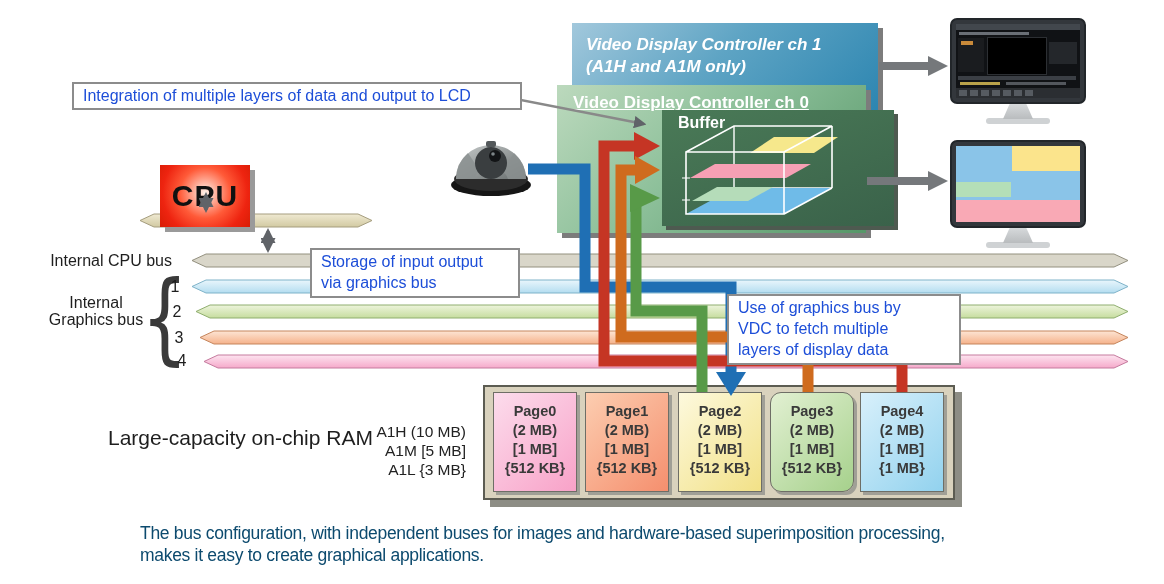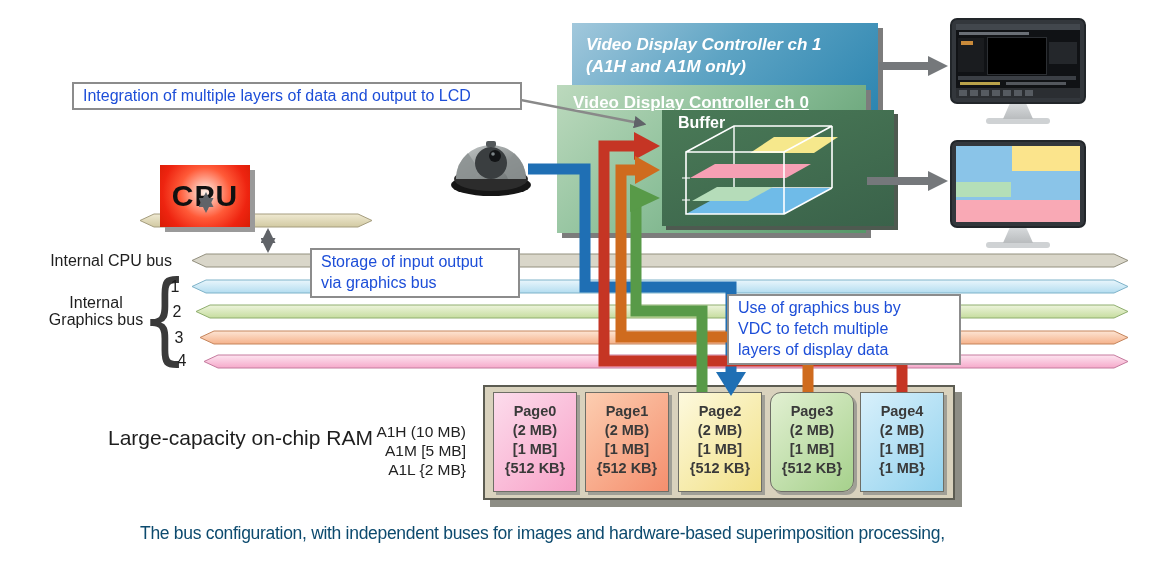--- a/index.html
+++ b/index.html
@@ -262,21 +262,21 @@
       <div>Page4</div>
       <div>(2 MB)</div>
       <div>[1 MB]</div>
       <div>{1 MB}</div>
     </div>
   </div>
   <div id="lbl-ram" class="abs lbl">Large-capacity on-chip RAM</div>
   <div id="lbl-variants" class="abs">
     <div>A1H (10 MB)</div>
     <div>A1M [5 MB]</div>
-    <div>A1L {2 MB}</div>
+    <div>A1L {3 MB}</div>
   </div>
 
   <svg id="lines-layer" class="abs" width="1164" height="584">
     <defs>
       <marker id="mGray" viewBox="0 0 10 10" refX="8" refY="5" markerWidth="5" markerHeight="5" orient="auto-start-reverse">
         <path d="M0,0 L10,5 L0,10 Z" fill="#606368"></path>
       </marker>
     </defs>
 
     <line x1="500" y1="96" x2="644" y2="124" stroke="#898989" stroke-width="2.5" marker-end="url(#mGray)"></line>
@@ -319,15 +319,16 @@
     <div>via graphics bus</div>
   </div>
   <div id="callout-use" class="abs callout">
     <div>Use of graphics bus by</div>
     <div>VDC to fetch multiple</div>
     <div>layers of display data</div>
   </div>
 
   <div id="caption" class="abs">
     <div>The bus configuration, with independent buses for images and hardware-based superimposition processing,</div>
+    <div>makes it easy to create graphical applications.</div>
   </div>
 
 </div>
 
 </body></html>

